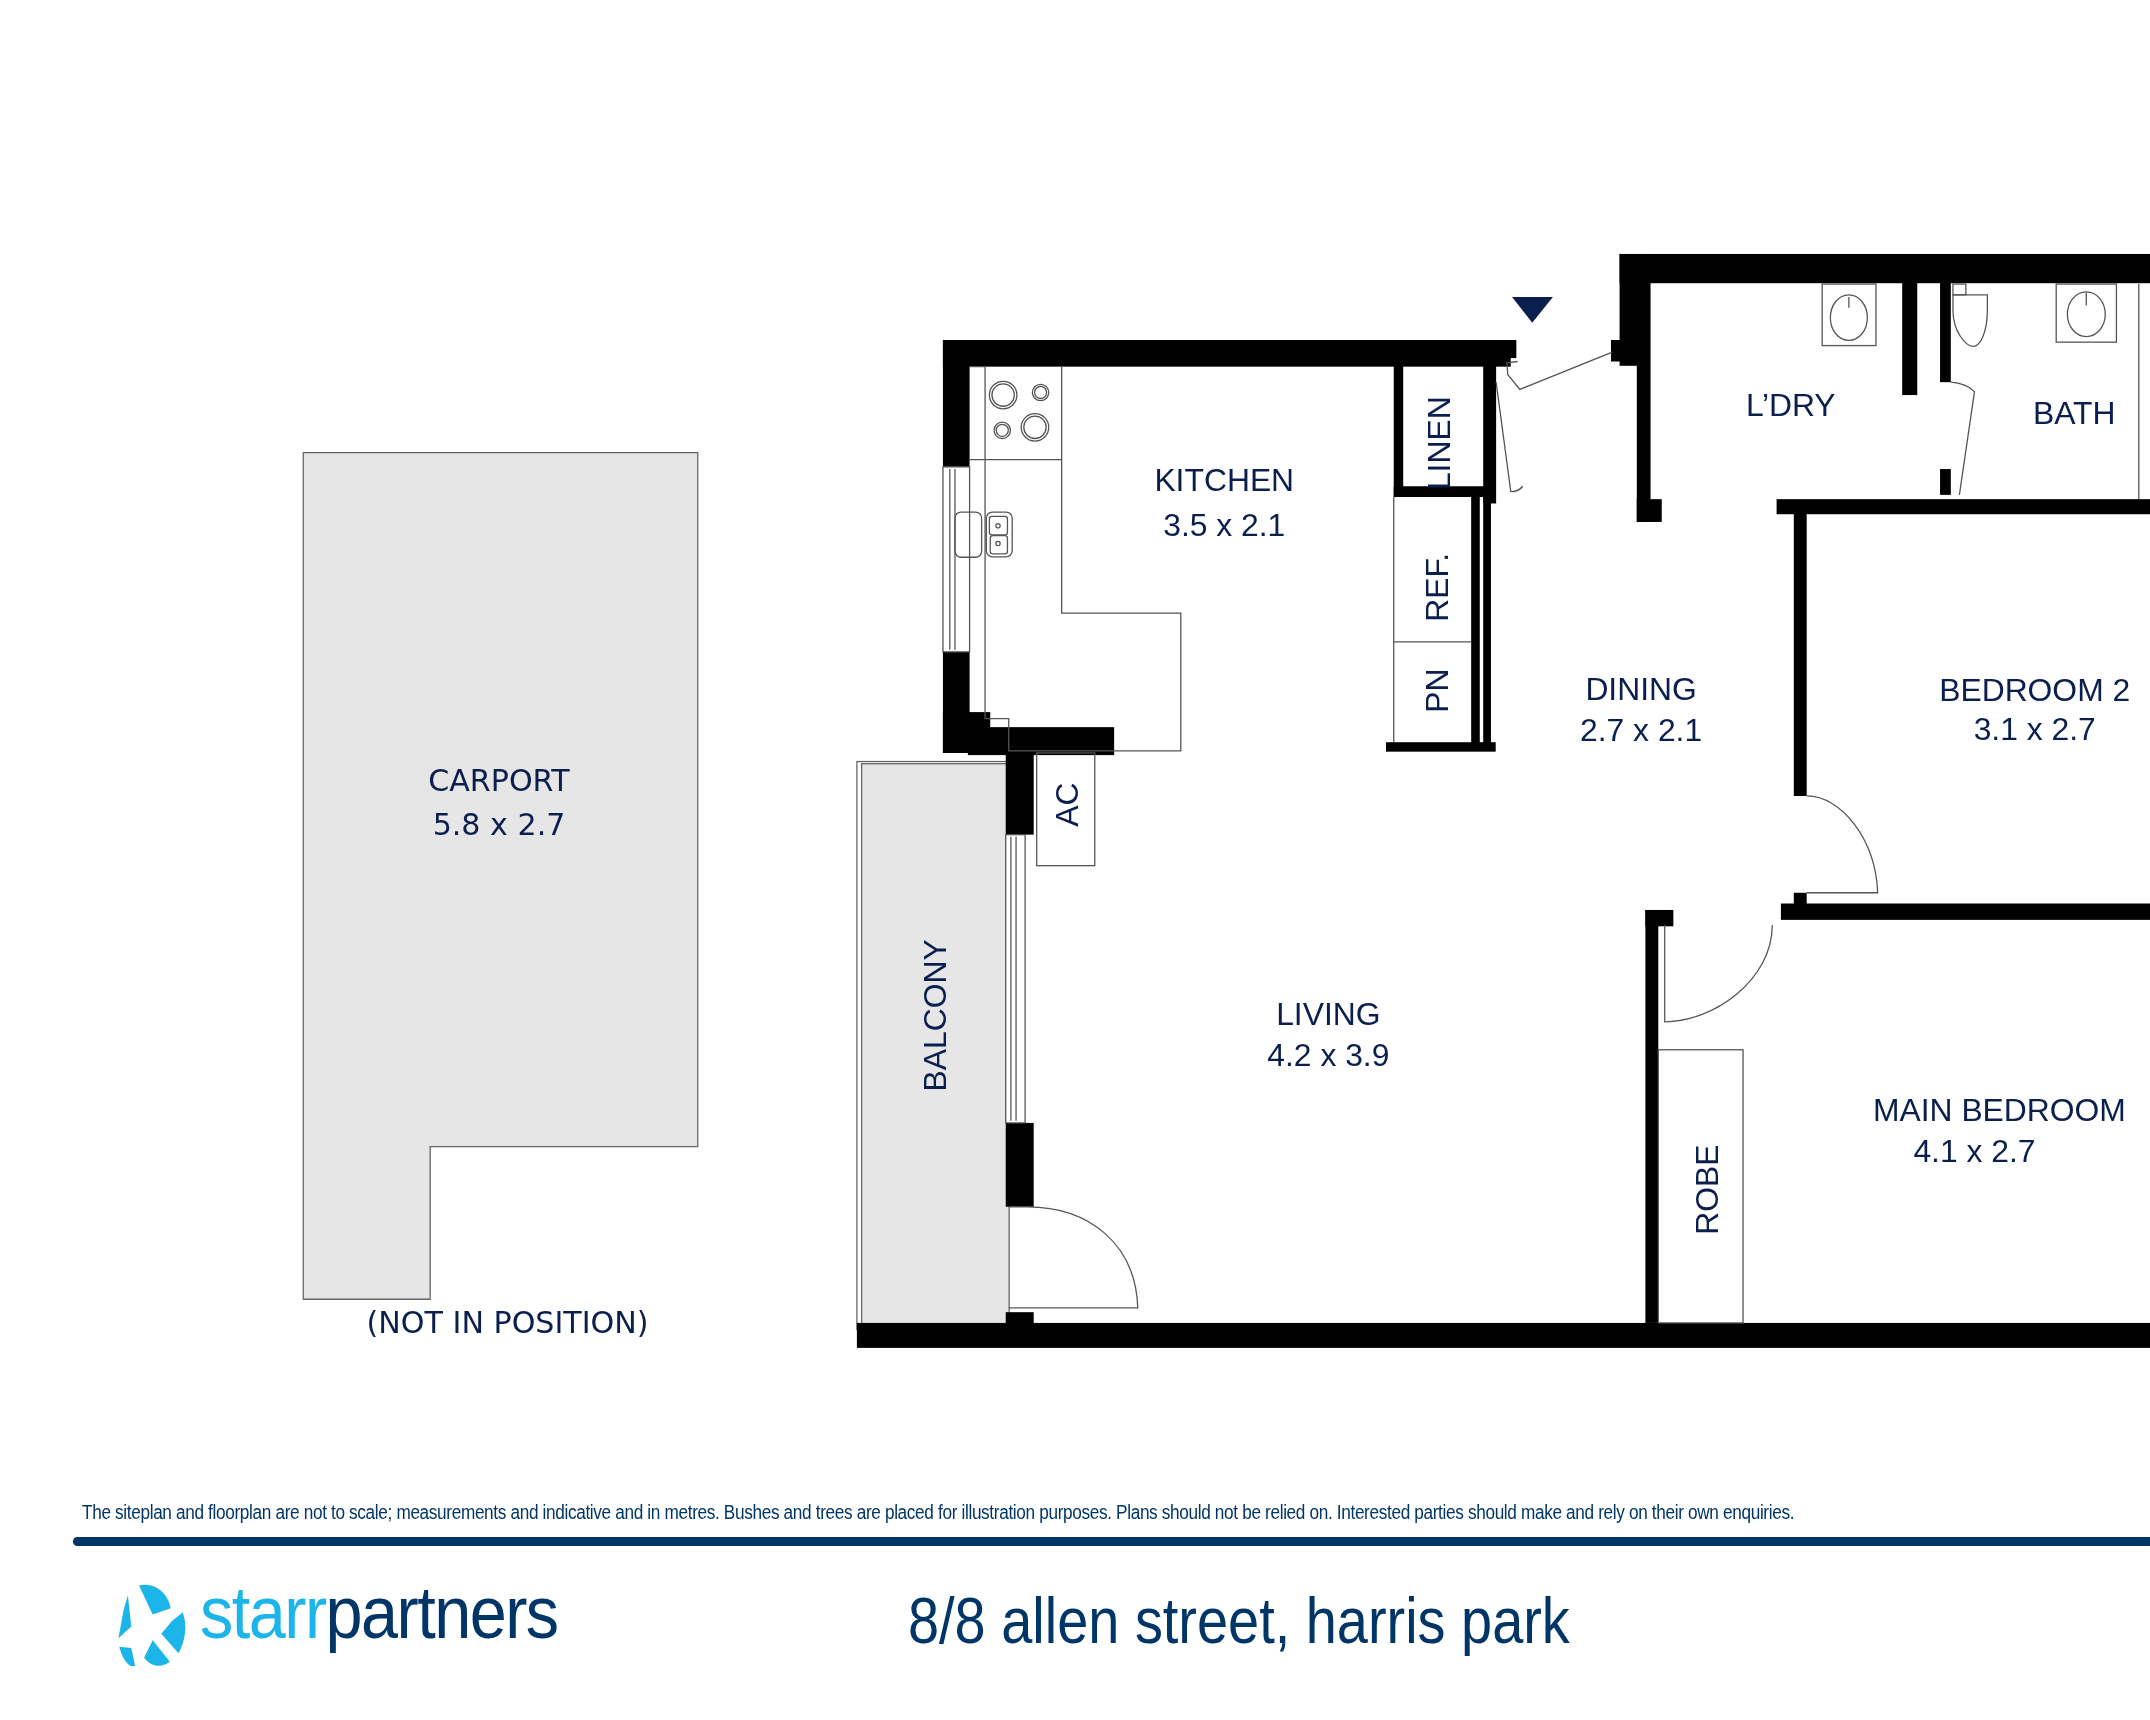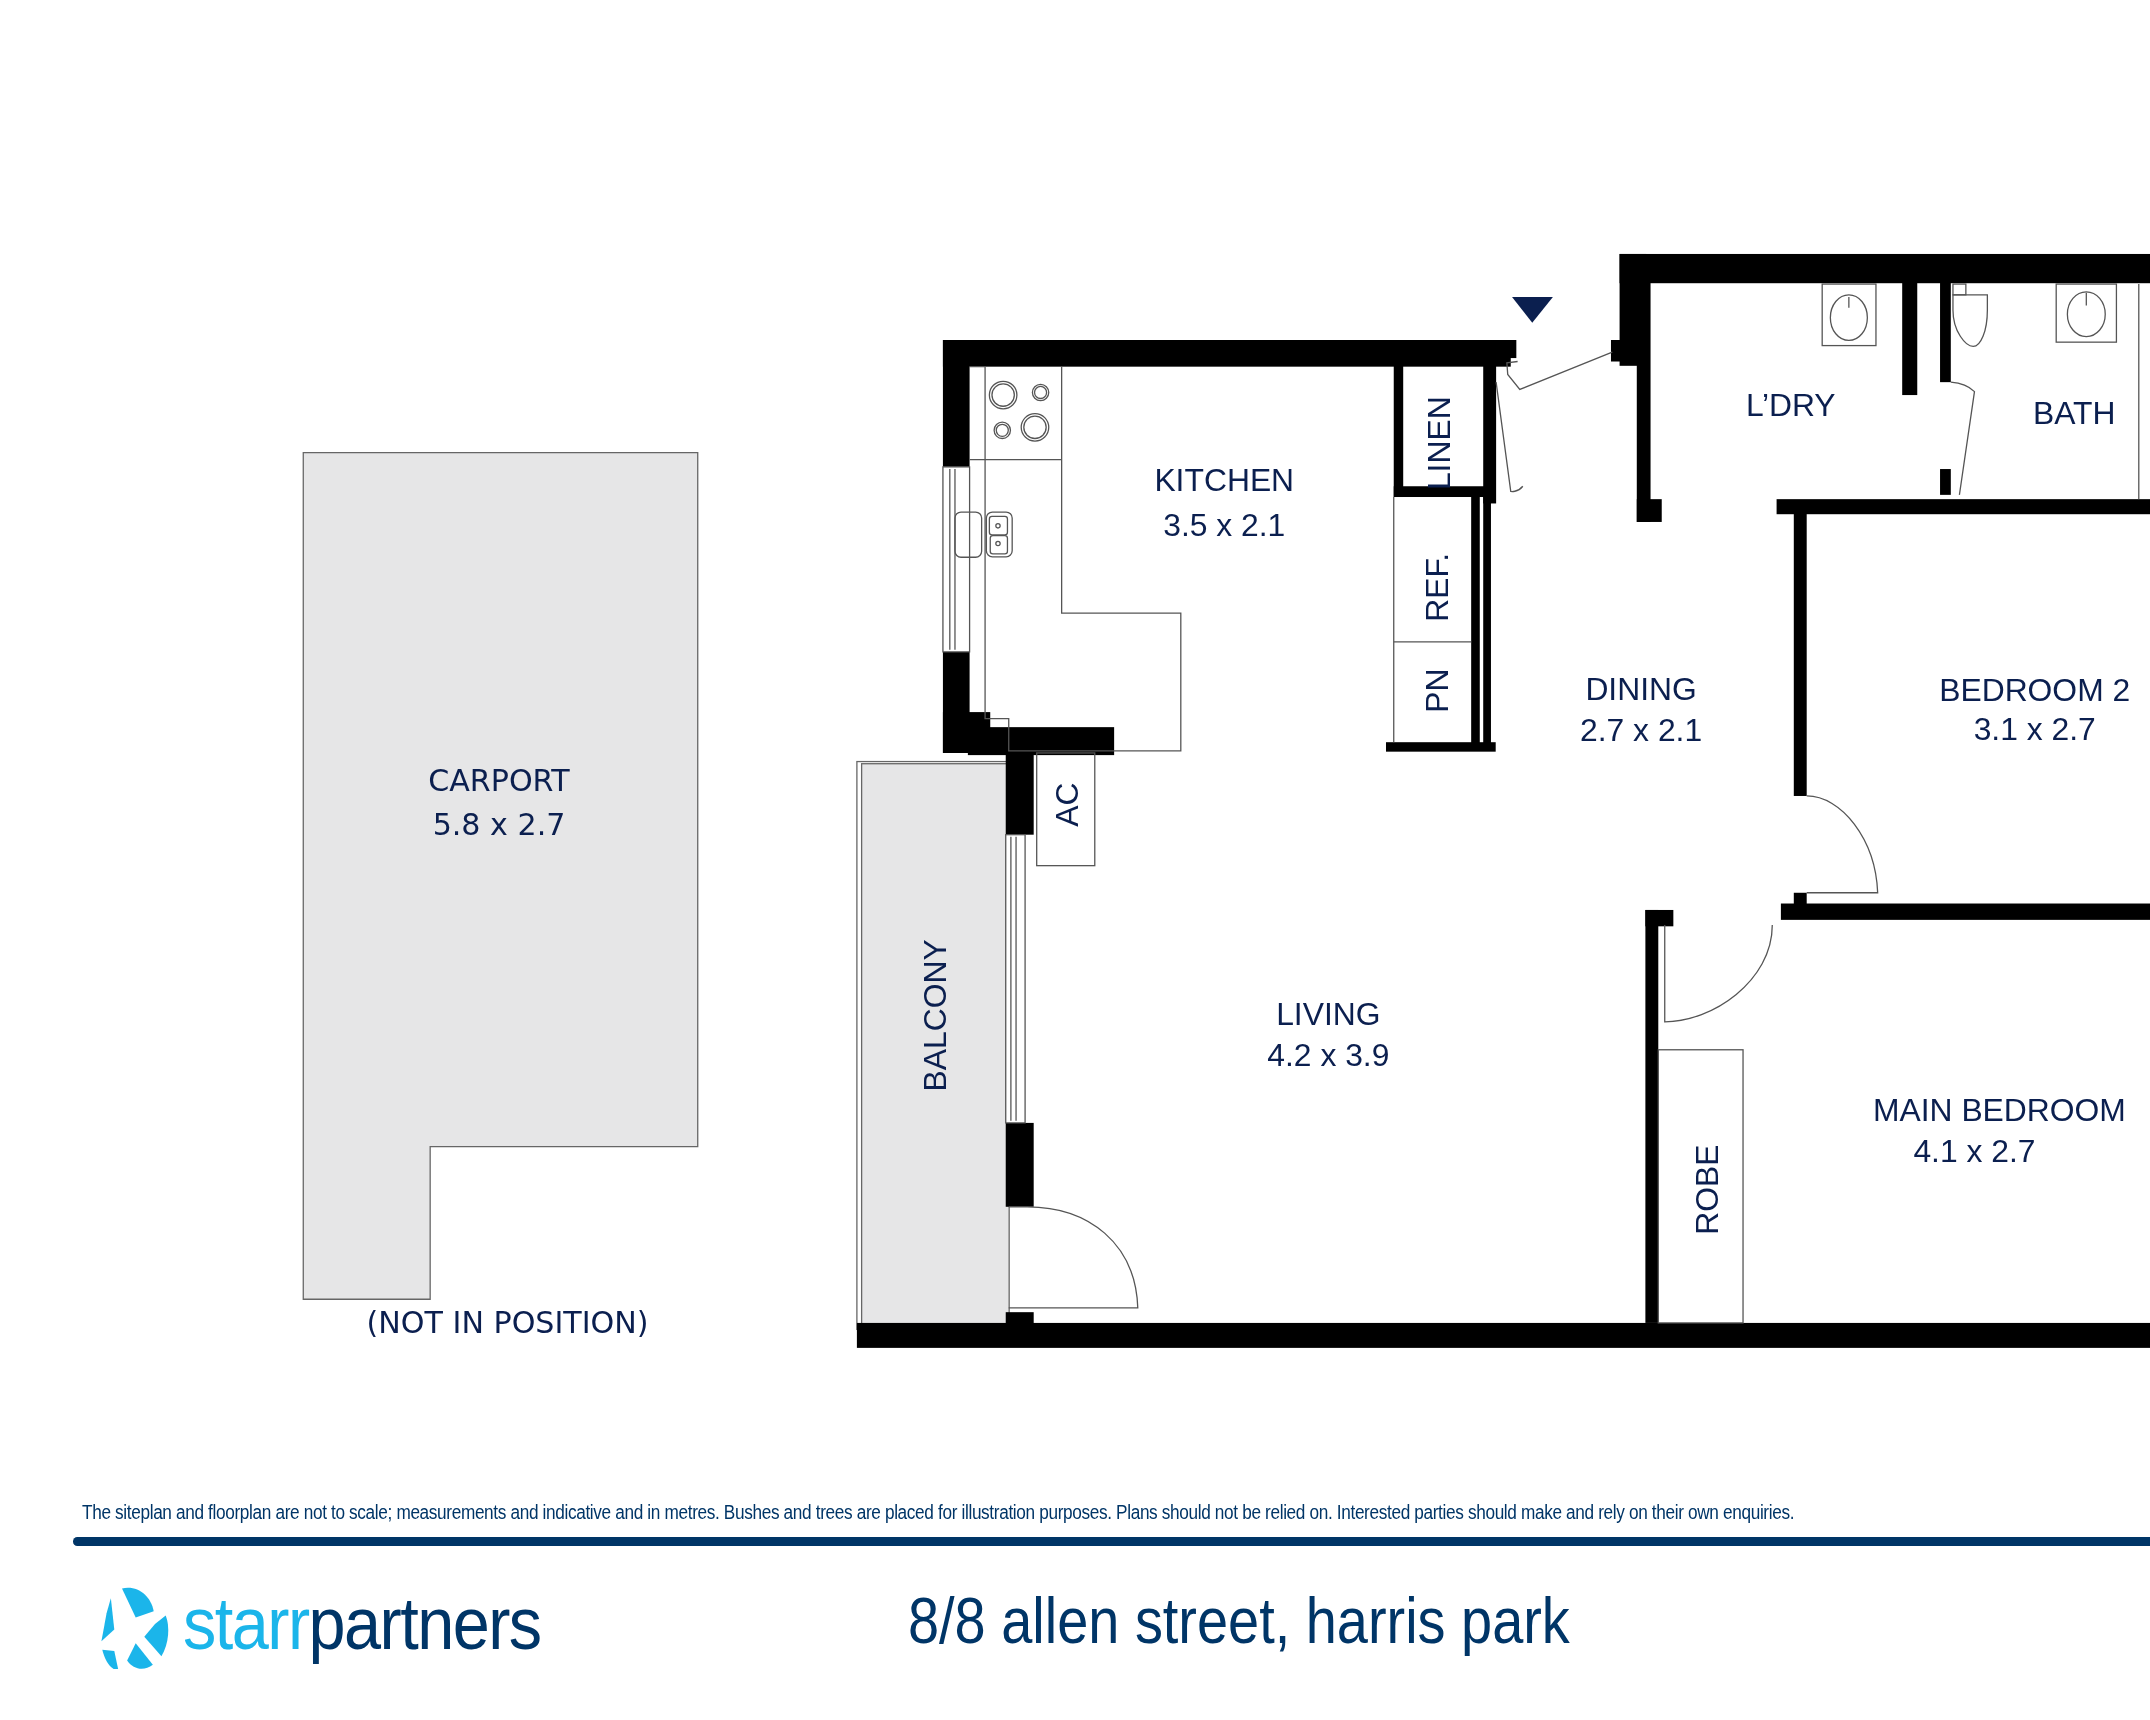--- a/index.html
+++ b/index.html
@@ -11,21 +11,21 @@
   .lbl-carport { font-size: 70px; font-family: "DejaVu Sans", sans-serif; }
   .wall { fill: #000000; }
   .fix { fill: #ffffff; stroke: #555555; stroke-width: 3; }
   .thin { fill: none; stroke: #555555; stroke-width: 3; }
   .grey { fill: #e6e6e7; stroke: #666666; stroke-width: 3; }
   #disclaimer { position: absolute; left: 82px; top: 1501px; width: 2443px;
                 font-family: "Liberation Sans", sans-serif; font-size: 20px; color: #003567;
                 letter-spacing: -0.4px; white-space: nowrap; transform: scaleX(0.86); transform-origin: left top; }
   #rule { position: absolute; left: 73px; top: 1537px; width: 2447px; height: 8.6px;
           background: #003567; border-radius: 4.3px; }
-  #logo { position: absolute; left: 97px; top: 1576px; height: 95px; display: flex; align-items: center; }
+  #logo { position: absolute; left: 114px; top: 1576px; height: 95px; display: flex; align-items: flex-start; }
   #logo-text { font-family: "Liberation Sans", sans-serif; font-size: 74px; letter-spacing: -1.7px;
                line-height: 1; transform: scaleX(0.9); transform-origin: left center; }
   #logo-starr { color: #1bb5ea; }
   #logo-partners { color: #003567; }
   #address { position: absolute; left: 908px; top: 1583px; font-family: "Liberation Sans", sans-serif;
              font-size: 65px; color: #003567; white-space: nowrap; transform: scaleX(0.86); transform-origin: left top; }
 </style>
 </head>
 <body>
 

